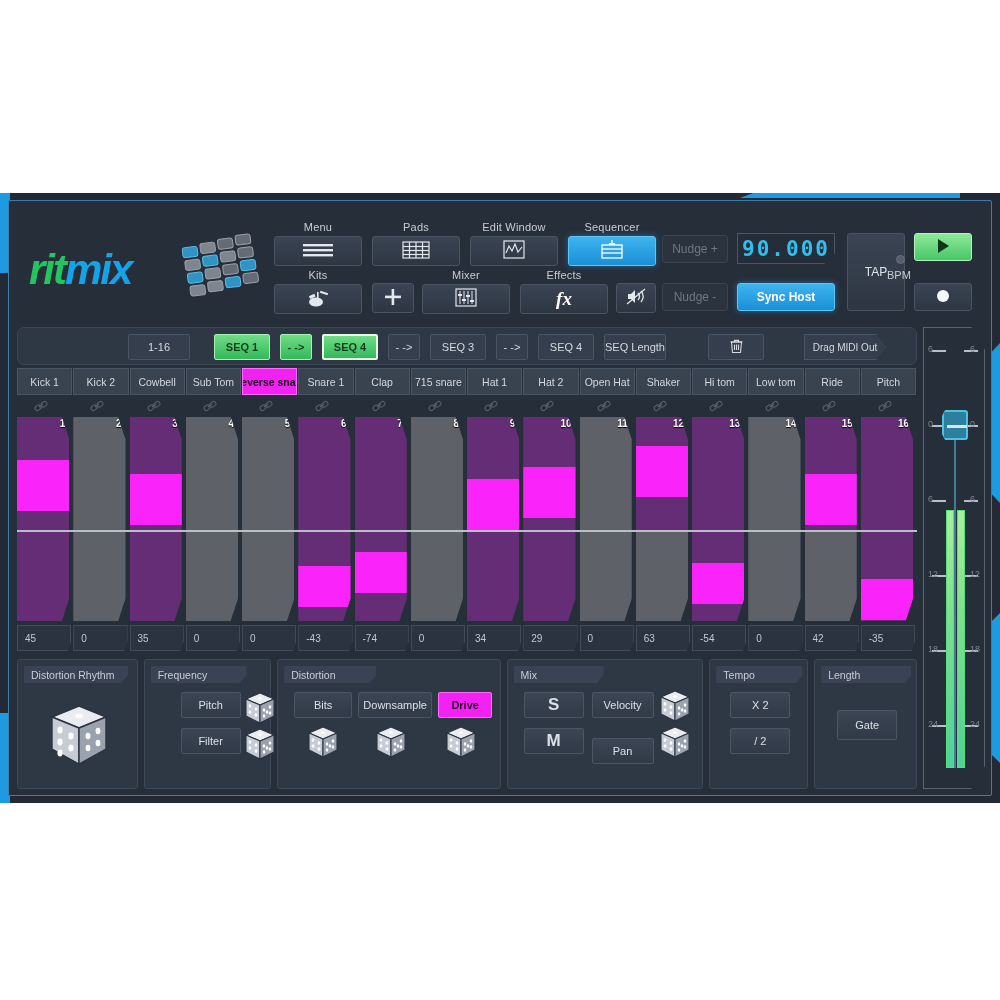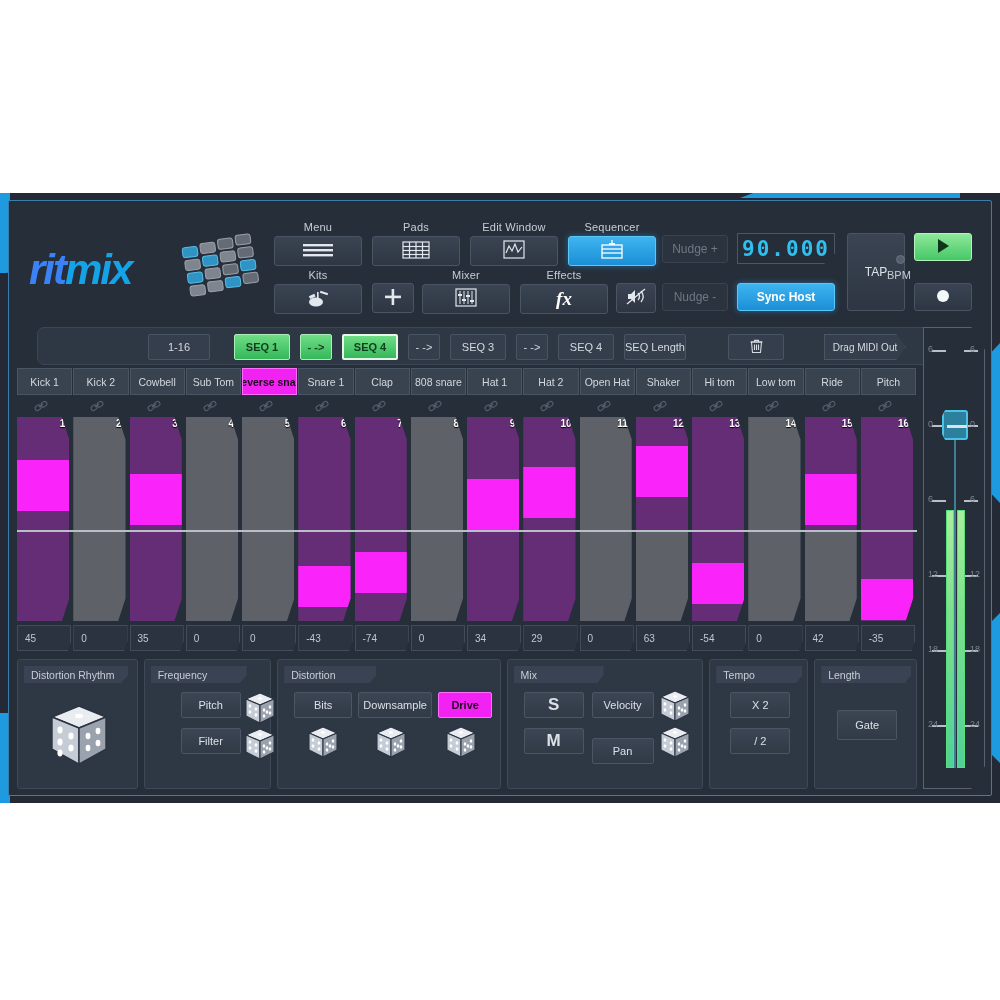--- a/index.html
+++ b/index.html
@@ -18,21 +18,21 @@
     background:#262e3a;
     border:1px solid #3d7ea8;
     border-radius:2px;
   }
 
   
   #header { position:absolute; left:0; top:0; width:984px; height:120px; }
 
   #logo { position:absolute; left:20px; top:45px; width:230px; height:55px; }
   #logo .lgt { font-style:italic; font-weight:bold; font-size:42px; letter-spacing:-2px; }
-  .lg-w { color:#3b82f6;text-align:right; }
+  .lg-w { color:#22c55e;text-align:right; }
   .lg-b { color:#14a3e8; }
   #padgrid { position:absolute; left:175px; top:40px; width:72px; height:50px; transform:rotate(-7deg); }
   .pd { position:absolute; width:16px; height:11px; border-radius:3px; background:#7e858f; border:1px solid #9aa1ab; }
   .pd.sel { background:#2f93c4; border-color:#57bde8; }
   .pd.drk { background:#646b75; }
 
   .tool-col { position:absolute; }
   .tool-label {
     color:#c8cdd4; font-size:11px; text-align:center; width:100%;
     margin-bottom:3px; letter-spacing:.2px;
@@ -64,21 +64,21 @@
   }
   #bpm-led {
     position:absolute; width:9px; height:9px; border-radius:50%;
     background:#555e6b; border:1px solid #6a727e;
   }
   #bpm-cap { position:absolute; color:#c8cdd4; font-size:11px; }
 
   
   #seqbar {
     position:absolute; left:8px; top:126px; width:900px; height:38px;
-    background:#2e3744; border:1px solid #3c4656; border-radius:7px;margin-left:20px;
+    background:#2e3744; border:1px solid #3c4656; border-radius:7px;
   }
   .seqbtn {
     position:absolute; top:6px; height:26px;
     background:#343e4c; border:1px solid #4a5564; border-radius:2px;
     color:#d5dae1; font-size:11px;
     display:flex; align-items:center; justify-content:center; cursor:pointer;
   }
   .seqbtn.on {
     background:linear-gradient(#6fdd86,#35b85a);
     border-color:#a9eeb8; color:#133c1f; font-weight:bold;
@@ -448,21 +448,21 @@
         <div class="trk active">
           <span>Reverse snare</span>
         </div>
         <div class="trk">
           <span>Snare 1</span>
         </div>
         <div class="trk">
           <span>Clap</span>
         </div>
         <div class="trk">
-          <span>808 snare</span>
+          <span>715 snare</span>
         </div>
         <div class="trk">
           <span>Hat 1</span>
         </div>
         <div class="trk">
           <span>Hat 2</span>
         </div>
         <div class="trk">
           <span>Open Hat</span>
         </div>

